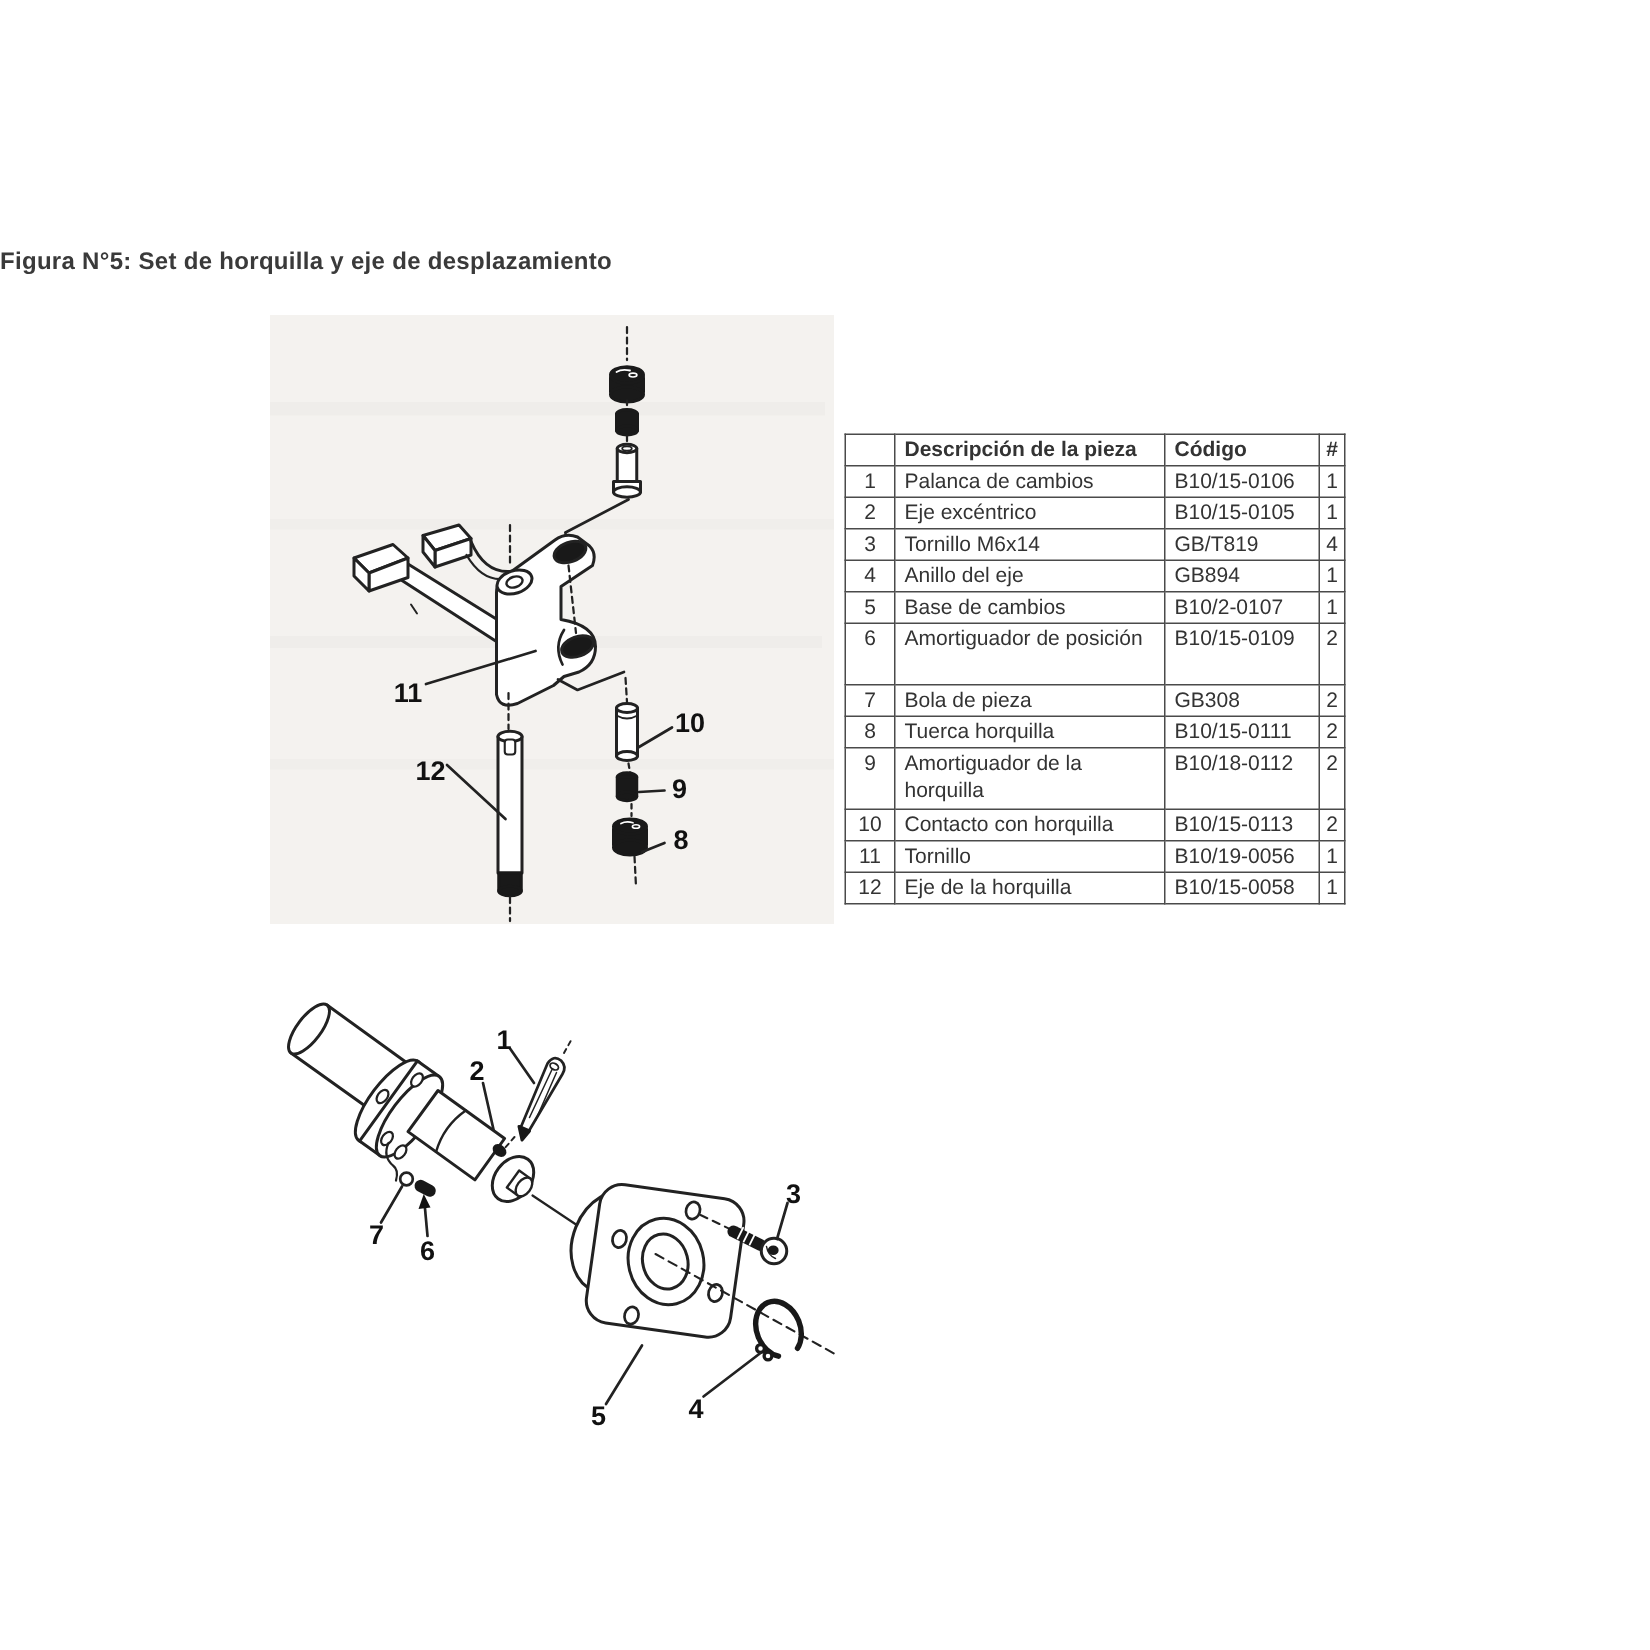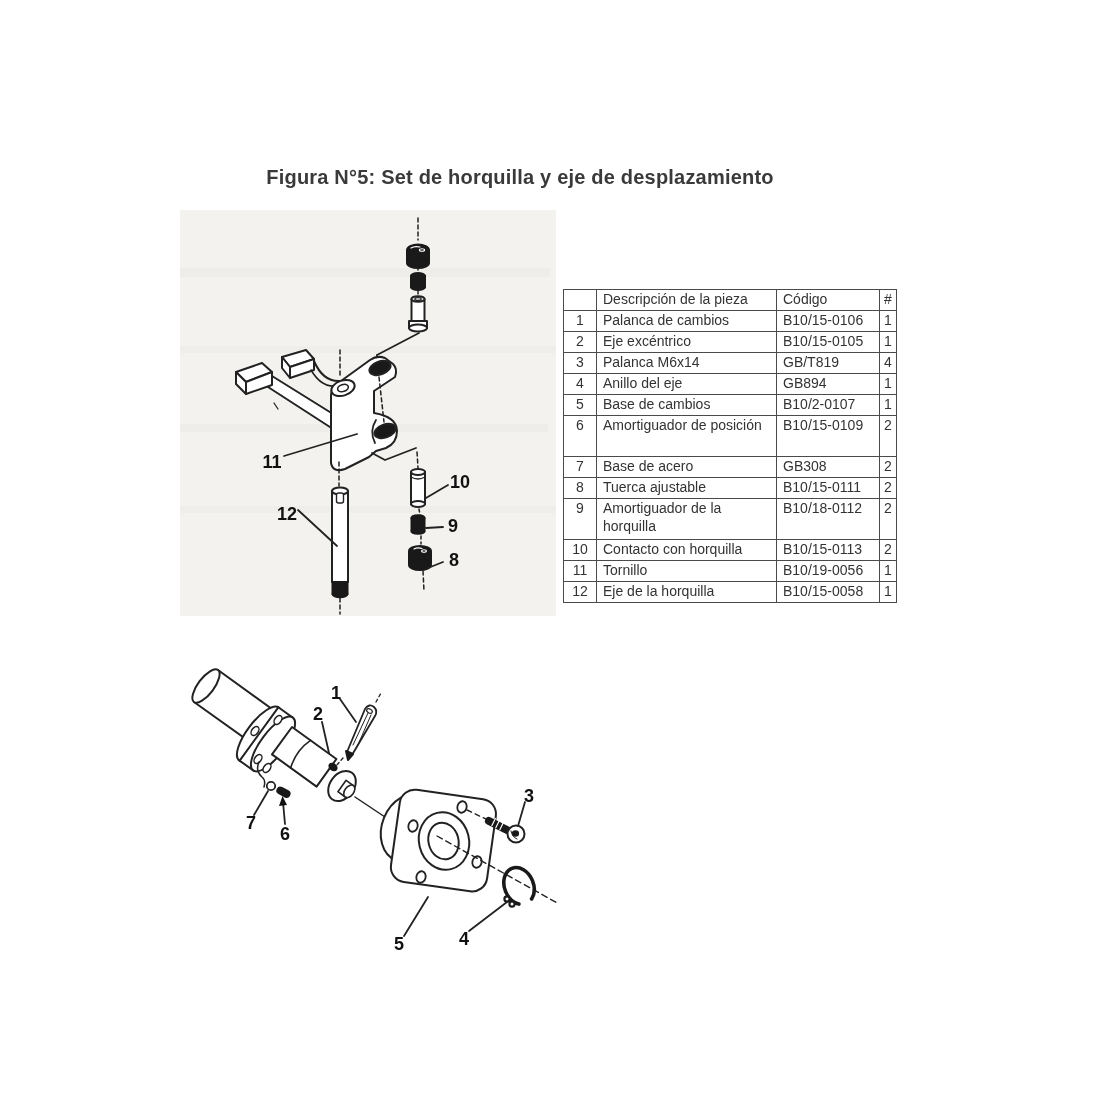--- a/index.html
+++ b/index.html
@@ -2,33 +2,33 @@
 <html><head>
 <meta charset="utf-8">
 <style>
   html,body{margin:0;padding:0;background:#e8e8e8;}
   .page{
     position:relative;width:1100px;height:1100px;background:#ffffff;
     font-family:"Liberation Sans","DejaVu Sans",sans-serif;color:#333;
     overflow:hidden;margin:0 auto;
   }
   .fig-title{
-    position:absolute;left:0;top:166px;width:1040px;text-align:center;
-    font-size:20px;font-weight:bold;color:#3a3a3a;letter-spacing:.2px;
+    position:absolute;left:0;top:166px;width:1040px;
+    font-size:16px;font-weight:bold;color:#3a3a3a;letter-spacing:.2px;
   }
   .scan-svg{position:absolute;}
   table.parts{
     position:absolute;left:563px;top:289px;border-collapse:collapse;
     table-layout:fixed;font-size:14px;color:#333;line-height:1.25;
   }
   table.parts td,table.parts th{
     border:1px solid #4a4a4a;vertical-align:top;padding:1px 5px 1px 6px;
     overflow:visible;text-align:left;font-weight:normal;
   }
-  table.parts th{font-weight:normal;white-space:nowrap;}
+  table.parts th{font-weight:bold;white-space:nowrap;}
   table.parts .c-num{width:28px;text-align:center;padding-left:2px;padding-right:2px;}
   table.parts .c-desc{width:168px;}
   table.parts .c-code{width:91px;}
   table.parts .c-qty{width:12px;text-align:center;padding-left:2px;padding-right:2px;}
   tr.single{height:21px;} tr.double{height:41px;}
   svg text.callout{font-family:"Liberation Sans","DejaVu Sans",sans-serif;
     font-size:18px;font-weight:bold;fill:#111;}
 </style>
 </head>
 <body>
@@ -165,21 +165,21 @@
       <td class="c-qty">1</td>
     </tr>
     <tr class="single">
       <td class="c-num">2</td>
       <td class="c-desc">Eje excéntrico</td>
       <td class="c-code">B10/15-0105</td>
       <td class="c-qty">1</td>
     </tr>
     <tr class="single">
       <td class="c-num">3</td>
-      <td class="c-desc">Palanca M6x14</td>
+      <td class="c-desc">Tornillo M6x14</td>
       <td class="c-code">GB/T819</td>
       <td class="c-qty">4</td>
     </tr>
     <tr class="single">
       <td class="c-num">4</td>
       <td class="c-desc">Anillo del eje</td>
       <td class="c-code">GB894</td>
       <td class="c-qty">1</td>
     </tr>
     <tr class="single">
@@ -189,27 +189,27 @@
       <td class="c-qty">1</td>
     </tr>
     <tr class="double">
       <td class="c-num">6</td>
       <td class="c-desc">Amortiguador de posición</td>
       <td class="c-code">B10/15-0109</td>
       <td class="c-qty">2</td>
     </tr>
     <tr class="single">
       <td class="c-num">7</td>
-      <td class="c-desc">Base de acero</td>
+      <td class="c-desc">Bola de pieza</td>
       <td class="c-code">GB308</td>
       <td class="c-qty">2</td>
     </tr>
     <tr class="single">
       <td class="c-num">8</td>
-      <td class="c-desc">Tuerca ajustable</td>
+      <td class="c-desc">Tuerca horquilla</td>
       <td class="c-code">B10/15-0111</td>
       <td class="c-qty">2</td>
     </tr>
     <tr class="double">
       <td class="c-num">9</td>
       <td class="c-desc">Amortiguador de la horquilla</td>
       <td class="c-code">B10/18-0112</td>
       <td class="c-qty">2</td>
     </tr>
     <tr class="single">

